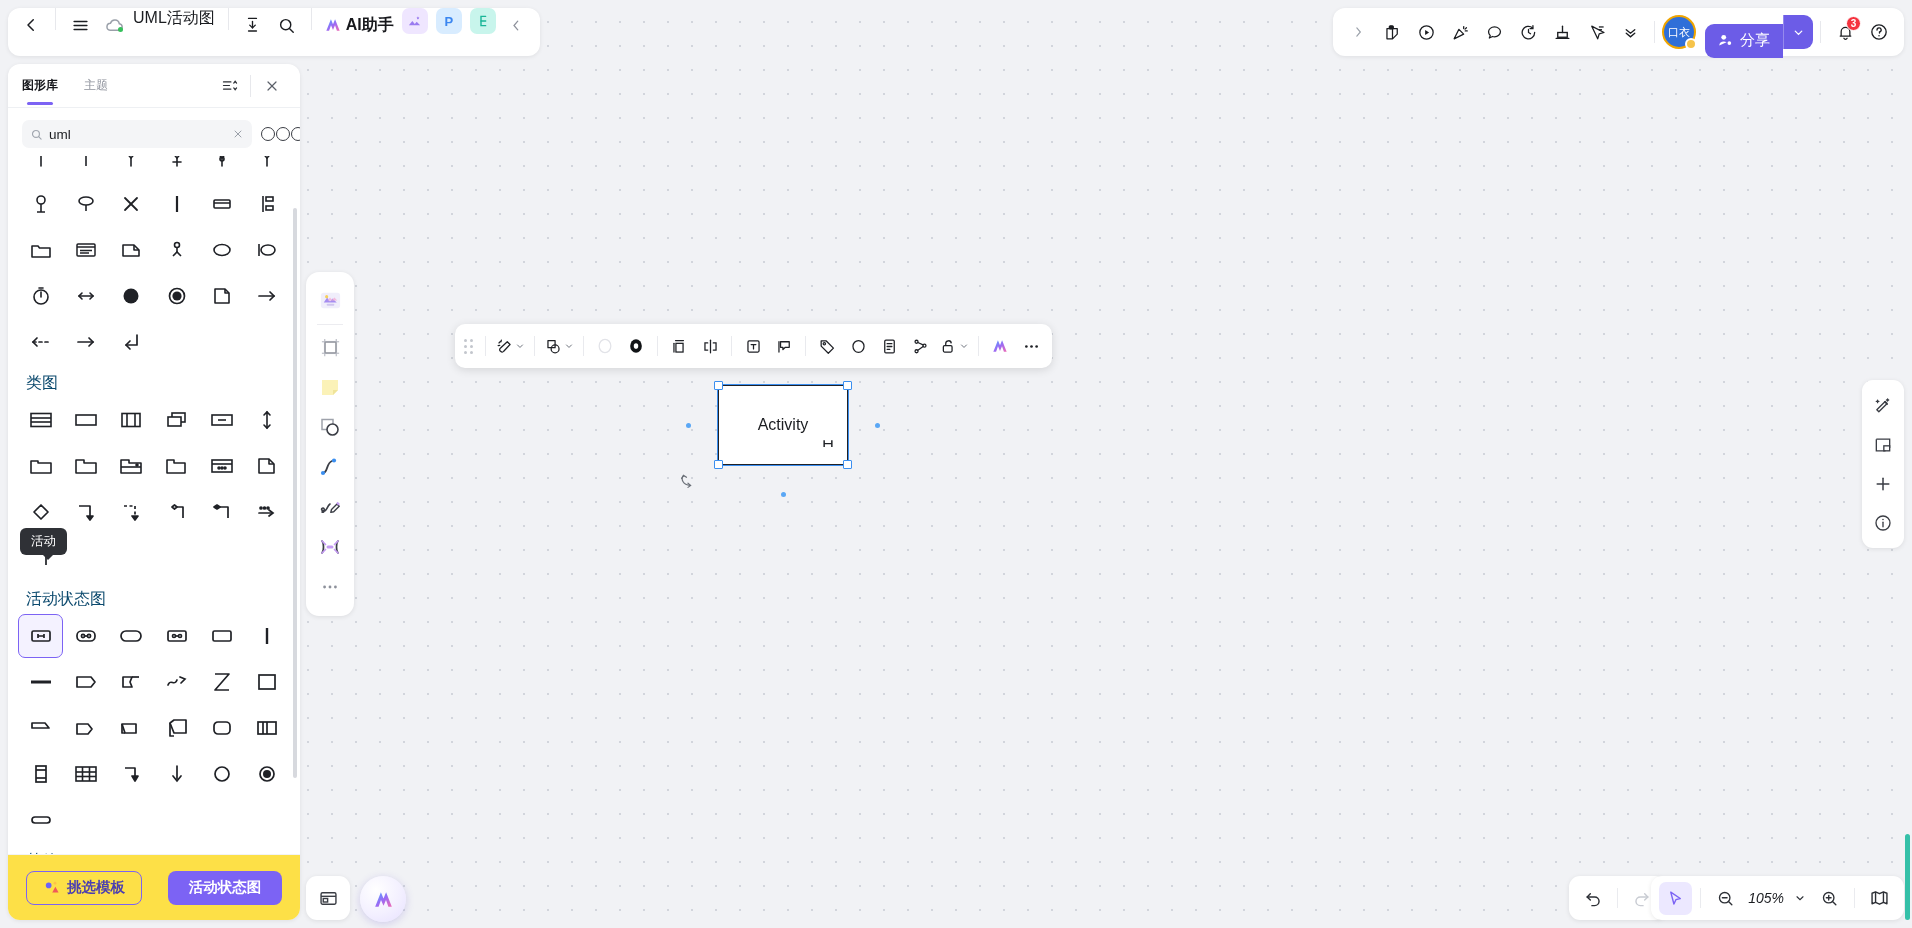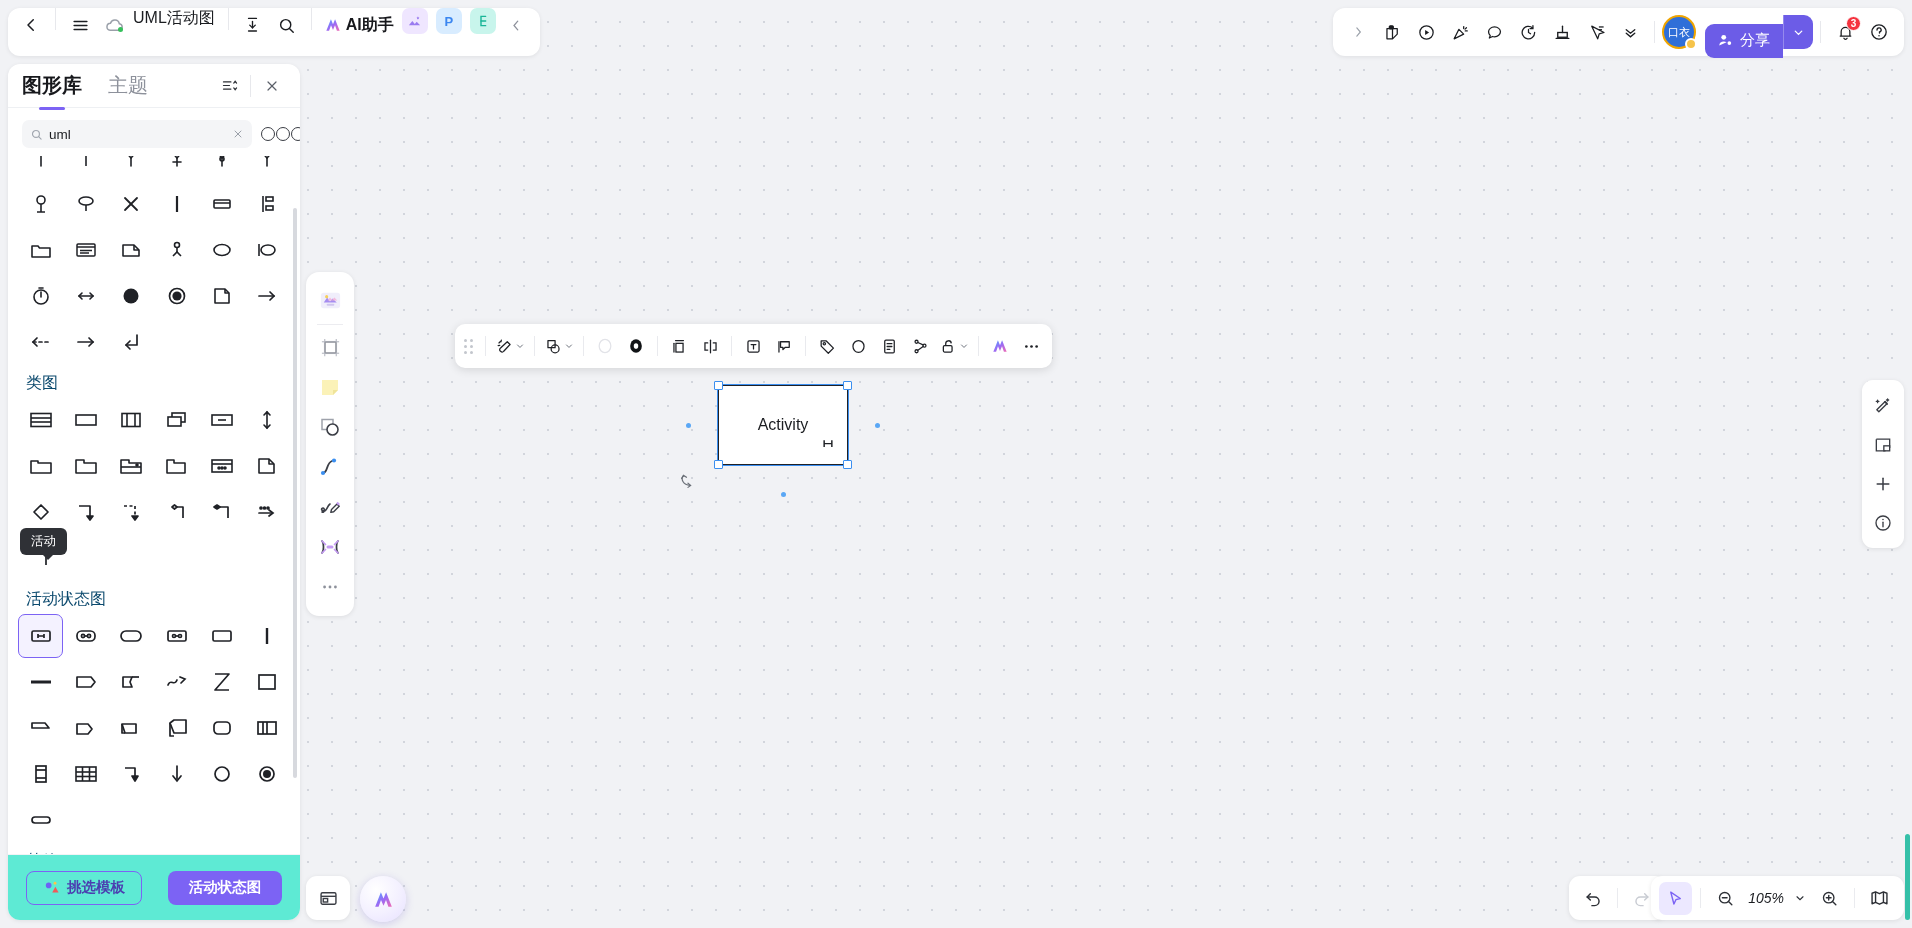--- a/index.html
+++ b/index.html
@@ -90,21 +90,21 @@
     position:absolute; left:8px; top:64px; width:292px; height:856px;
     background:#fff; border-radius:12px;
     box-shadow:0 1px 4px rgba(0,0,0,.08);
     display:flex; flex-direction:column; overflow:hidden;
     z-index:35;
   }
   .panel-tabs {
     display:flex; align-items:center; height:44px;
     padding:0 14px; border-bottom:1px solid #eef0f3; position:relative;
   }
-  .ptab { font-size:20px; color:#8d919b; margin-right:26px; cursor:pointer; position:relative; padding:10px 0; }
+  .ptab { font-size:12px; color:#8d919b; margin-right:26px; cursor:pointer; position:relative; padding:10px 0; }
   .ptab.active { color:#17181c; font-weight:bold; }
   .ptab.active::after {
     content:''; position:absolute; left:50%; transform:translateX(-50%);
     bottom:-1px; width:26px; height:3px; background:#7c63f4; border-radius:2px;
   }
   .panel-tools { margin-left:auto; display:flex; align-items:center; gap:2px; }
   .search-row { display:flex; align-items:center; gap:9px; padding:12px 14px 8px; }
   .search-box {
     flex:1; height:28px; background:#f4f5f7; border-radius:7px;
     display:flex; align-items:center; padding:0 8px; gap:6px;
@@ -128,21 +128,21 @@
   }
   .shape-cell.selected { background:#f4f2ff; border:1.4px solid #7c63f4; }
   .shape-cell svg { display:block; }
 
   .scrollbar {
     position:absolute; right:3px; top:52px; width:4px; height:570px;
     background:#d7d9de; border-radius:3px;
   }
   .panel-footer {
     height:66px; display:flex; align-items:center; gap:26px;
-    padding:0 18px; border-top:1px solid #f2f3f5; background:#5eead4;
+    padding:0 18px; border-top:1px solid #f2f3f5; background:#fde047;
   }
   .btn-outline {
     flex:1; height:34px; border:1.4px solid #7c63f4; border-radius:8px;
     color:#4b3fb0; font-size:14.5px; font-weight:bold;
     display:flex; align-items:center; justify-content:center; gap:7px; cursor:pointer;
   }
   .btn-solid {
     flex:1; height:34px; background:#7c63f4; border-radius:8px;
     color:#fff; font-size:14.5px; font-weight:bold;
     display:flex; align-items:center; justify-content:center; cursor:pointer;

